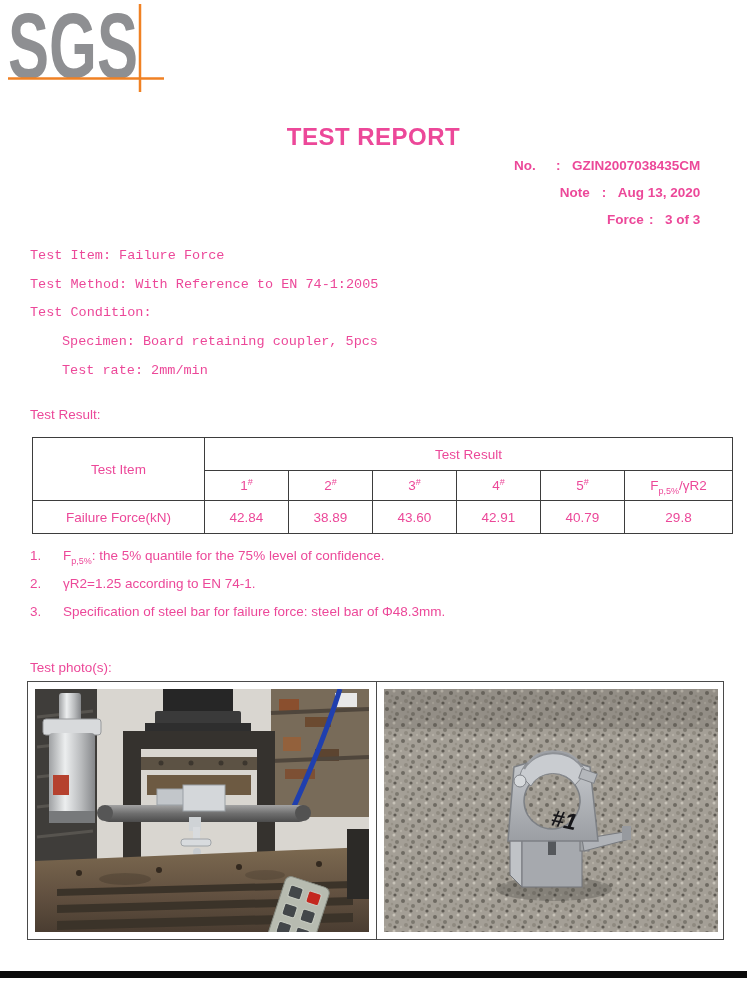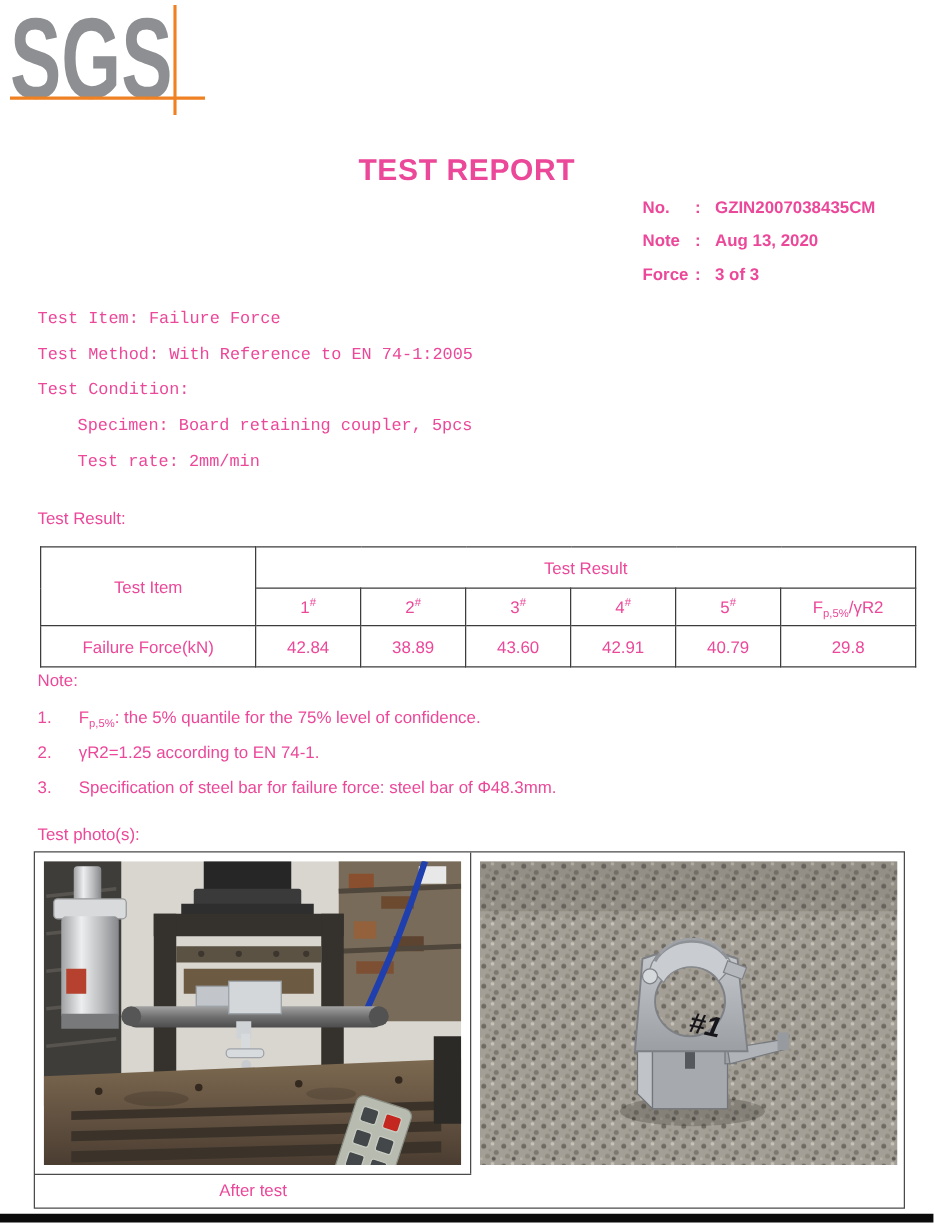--- a/index.html
+++ b/index.html
@@ -10,21 +10,21 @@
   }
   
   .logo{position:absolute; left:6px; top:4px;}
   
   .title{
     position:absolute; top:123px; left:0; right:0;
     text-align:center; font-size:24px; font-weight:bold; letter-spacing:.5px;
   }
   
   .meta{position:absolute; left:514px; top:152px; font-size:13.5px; font-weight:bold;}
-  .meta-row{display:flex; line-height:27px; white-space:nowrap;}
+  .meta-row{display:flex; line-height:27px; white-space:nowrap;justify-content:flex-end;}
   .m-label{width:42px;}
   .m-colon{width:16px;}
   
   .info{position:absolute; left:30px; top:242px; font-size:13.5px; line-height:28.7px;font-family:Liberation Mono, monospace;}
   .indent{padding-left:32px;}
   
   .result-label{position:absolute; left:30px; top:407px; font-size:13.5px;}
   table.result{
     position:absolute; left:32px; top:437px;
     border-collapse:collapse; table-layout:fixed; width:700px;
@@ -134,21 +134,20 @@
       <td>38.89</td>
       <td>43.60</td>
       <td>42.91</td>
       <td>40.79</td>
       <td>29.8</td>
     </tr>
   </tbody>
     </table>
 
   <div class="notes">
-    <div class="note-label">Note:</div>
     <div class="note-items">
       <div class="note-item">
         <span class="note-num">1.</span>
         <span class="note-text"><span>F</span><sub class="small">p,5%</sub><span>: the 5% quantile for the 75% level of confidence.</span></span>
       </div>
       <div class="note-item">
         <span class="note-num">2.</span>
         <span class="note-text">γR2=1.25 according to EN 74-1.</span>
       </div>
       <div class="note-item">
@@ -298,18 +297,17 @@
         <path d="M136,86 A34,28 0 0 1 202,84 L191,96 A24,20 0 0 0 147,97 Z" fill="#c9ccd0" stroke="#85888d"></path>
         <path d="M140,80 A32,26 0 0 1 198,78" fill="none" stroke="#8e9196" stroke-width="2.5"></path>
         <path d="M144,74 A30,24 0 0 1 194,72" fill="none" stroke="#9ea1a6" stroke-width="2"></path>
         <circle cx="136" cy="92" r="6" fill="#d6d9dc" stroke="#7f8287"></circle>
         <rect x="196" y="82" width="16" height="10" transform="rotate(20 204 87)" fill="#b4b7bb" stroke="#7f8287"></rect>
 
         <text x="166" y="136" font-family="Liberation Sans, DejaVu Sans, sans-serif" font-size="23" font-weight="bold" font-style="italic" fill="#16161a" transform="rotate(12 166 136)">#1</text>
       </svg>
     </div>
 
-    <div class="caption-cell">After test</div>
   </div>
 
   <div class="bottom-bar"></div>
 
 </div>
 
 </body></html>

